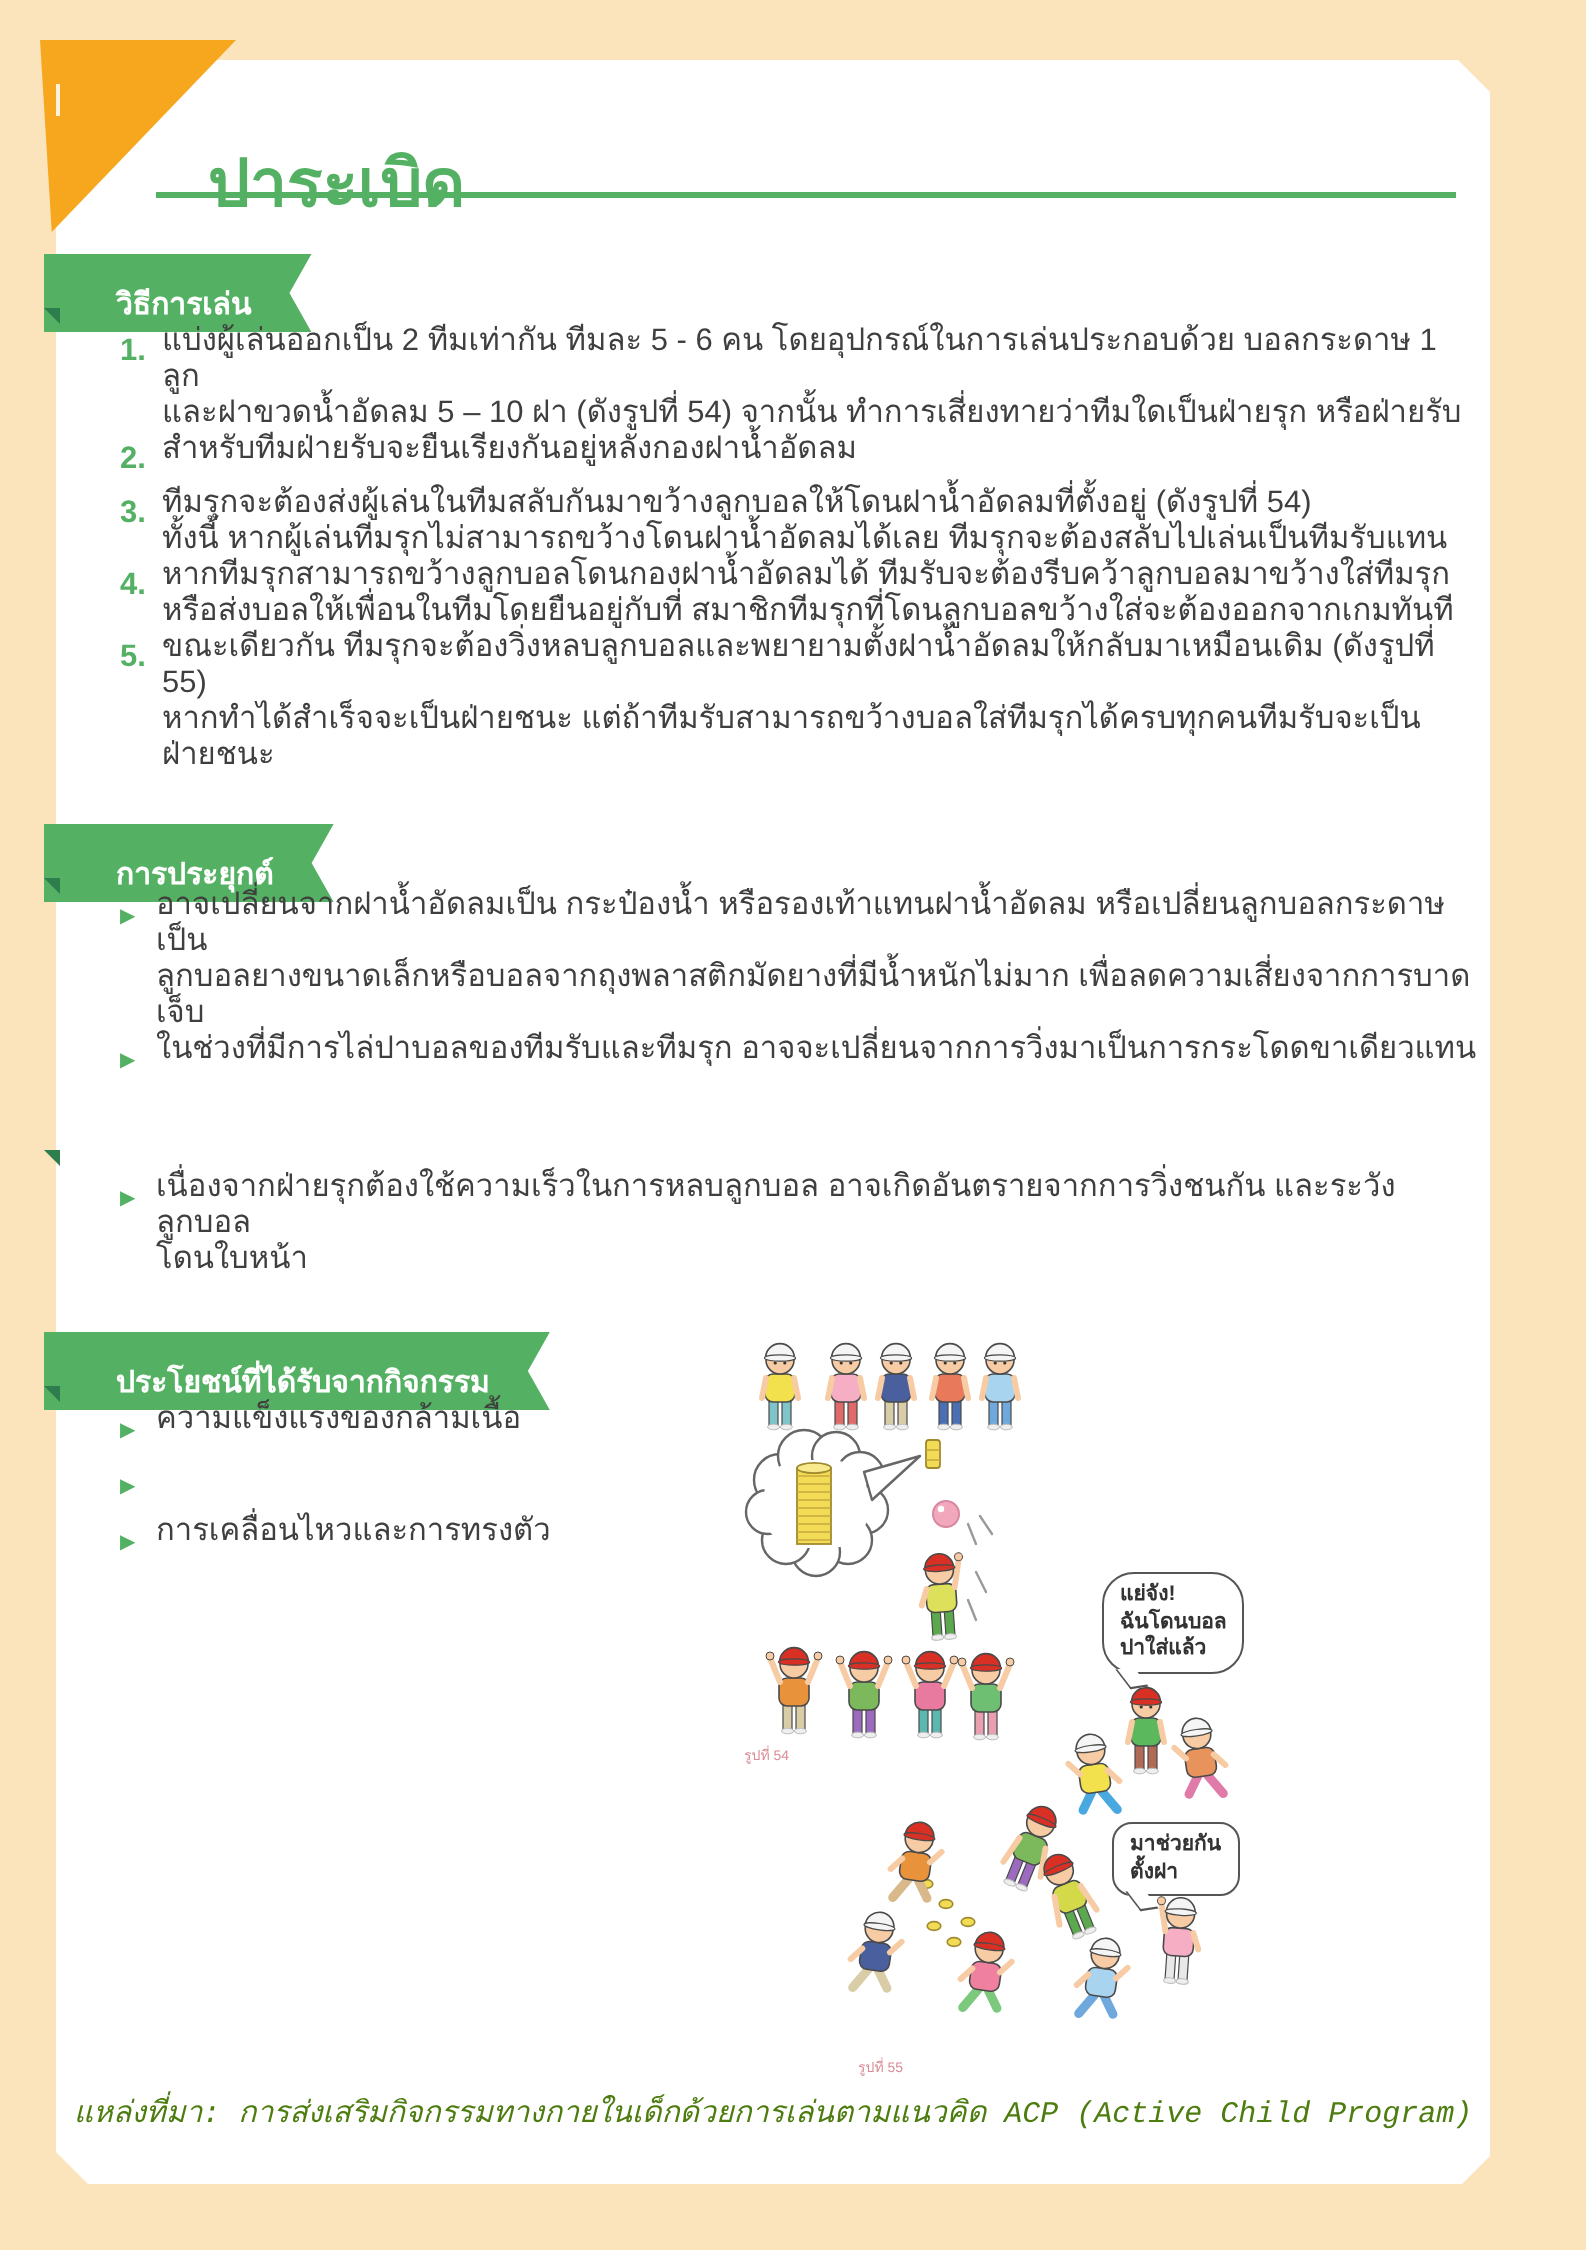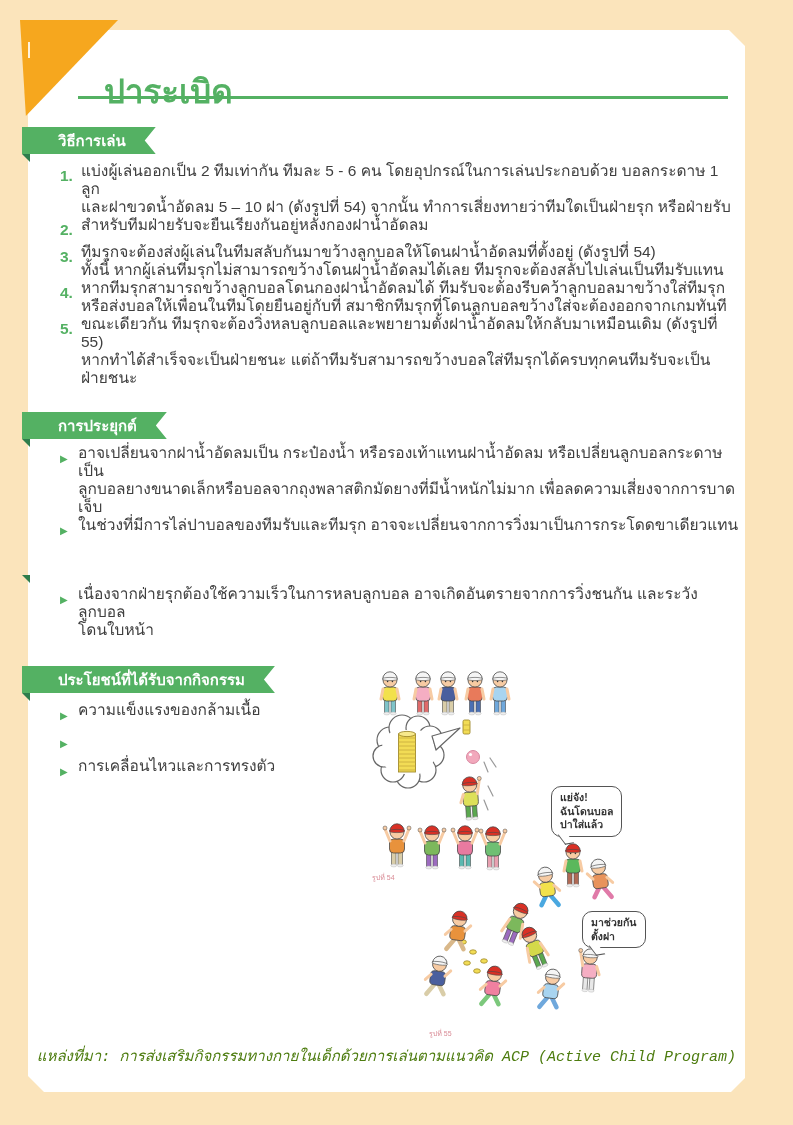--- a/index.html
+++ b/index.html
@@ -7,21 +7,21 @@
         font-family:"Liberation Sans","DejaVu Sans",sans-serif;overflow:hidden;color:#3F3F3F;}
   .card{position:absolute;left:28px;top:30px;width:717px;height:1062px;background:#FFFFFF;z-index:1;
         clip-path:polygon(16px 0,calc(100% - 16px) 0,100% 16px,100% calc(100% - 14px),calc(100% - 14px) 100%,
                           16px 100%,0 calc(100% - 16px),0 16px);}
   .corner-triangle{position:absolute;left:20px;top:20px;width:98px;height:96px;background:#F6A71E;
         clip-path:polygon(0 0,100% 0,6% 100%);z-index:3;}
   .page-tick{position:absolute;left:28px;top:42px;width:2px;height:16px;background:#FFFFFF;opacity:.85;z-index:4;}
   .page-title{position:absolute;left:80px;top:50px;font-size:33px;font-weight:bold;color:#54B163;z-index:2;line-height:40px;margin-left:24px;}
   .title-rule{position:absolute;left:78px;top:96px;width:650px;height:2.5px;background:#54B163;z-index:2;}
   .ribbon{position:absolute;left:22px;z-index:2;background:#54B163;color:#fff;font-size:15px;font-weight:bold;
-        line-height:19px;padding:4px 30px 4px 36px;
+        line-height:19px;padding:16px 30px 4px 36px;
         clip-path:polygon(0 0,100% 0,calc(100% - 11px) 50%,100% 100%,0 100%);}
   .ribbon-fold{position:absolute;left:22px;width:8px;height:8px;background:#2E7D4C;z-index:2;
         clip-path:polygon(0 0,100% 0,100% 100%);}
   .rules{position:absolute;left:60px;top:162px;width:676px;z-index:2;}
   .rule{display:flex;align-items:flex-start;}
   .rule-num{flex:0 0 21px;color:#54B163;font-weight:bold;font-size:15.5px;line-height:27px;}
   .rule-text,.bullet-text{font-size:15.5px;line-height:18px;white-space:pre-line;}
   .bullets{position:absolute;z-index:2;}
   .bullet{display:flex;align-items:flex-start;}
   .bullet-marker{flex:0 0 18px;color:#54B163;font-size:10px;line-height:27px;padding-top:1px;}
@@ -421,21 +421,21 @@
           <line x1="-7" y1="-22" x2="-12" y2="-16" stroke="#F7CBA3" stroke-width="3" stroke-linecap="round"></line>
           <line x1="7" y1="-22" x2="12" y2="-28" stroke="#F7CBA3" stroke-width="3" stroke-linecap="round"></line>
           <circle cx="0" cy="-33" r="7" fill="#F7CBA3" stroke="#4a4a4a" stroke-width="0.8"></circle>
           <path d="M -7.2 -34 A 7.2 7.2 0 0 1 7.2 -34 Z" fill="#F5F5F5" stroke="#4a4a4a" stroke-width="0.8"></path>
           <ellipse cx="0" cy="-34" rx="7.8" ry="1.6" fill="#F5F5F5" stroke="#4a4a4a" stroke-width="0.6"></ellipse>
         </g>
       </g>
     </svg>
   <div class="fig-label" style="left:372px;top:872px;">รูปที่ 54</div>
   <div class="fig-label" style="left:429px;top:1028px;">รูปที่ 55</div>
-  <div class="bubble" style="left:551px;top:786px;">แย่จัง!
+  <div class="bubble" style="left:551px;top:786px;border-radius:16px;">แย่จัง!
 ฉันโดนบอล
 ปาใส่แล้ว</div>
-  <div class="bubble" style="left:556px;top:911px;margin-left:26px;">มาช่วยกัน
+  <div class="bubble" style="left:556px;top:911px;">มาช่วยกัน
 ตั้งฝา</div>
 
   <div class="source-line">แหล่งที่มา: การส่งเสริมกิจกรรมทางกายในเด็กด้วยการเล่นตามแนวคิด ACP (Active Child Program)</div>
 
 </div>
 
 </body></html>

